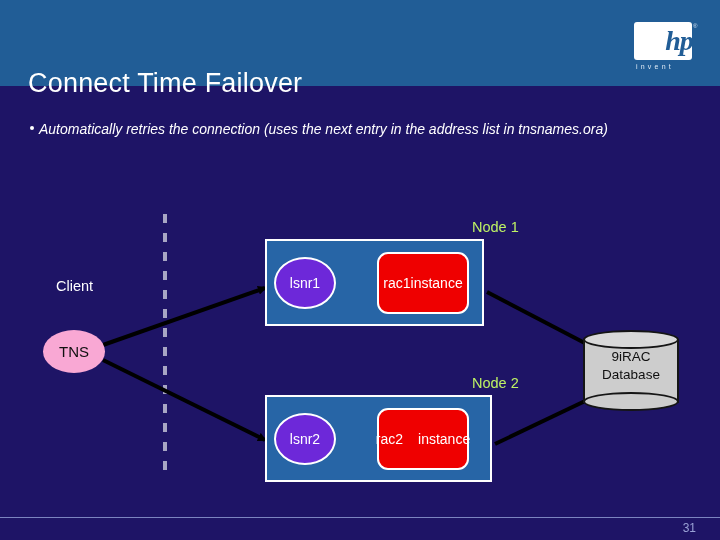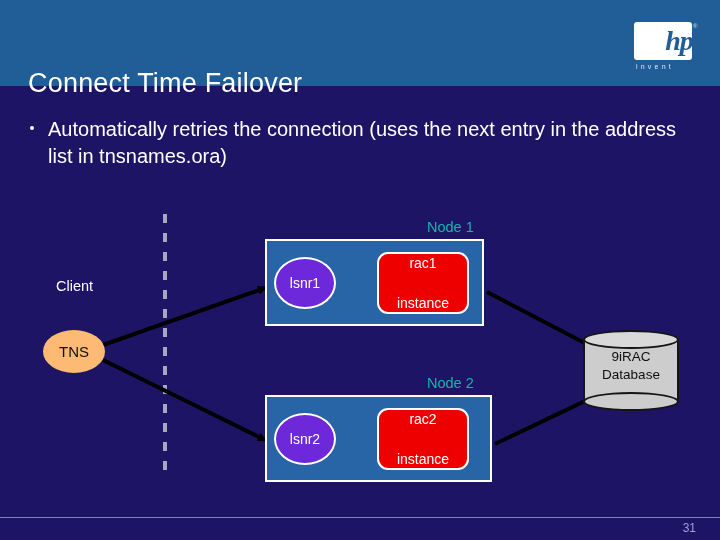--- a/index.html
+++ b/index.html
@@ -90,24 +90,25 @@
   #bullet-mark {
     position: absolute;
     left: 6px;
     top: 10px;
     width: 4px;
     height: 4px;
     border-radius: 50%;
     background: #ffffff;
   }
   #bullet-text {
-    margin-left: 24px;
-    font-size: 20px;
+    margin-left: 15px;
+    font-size: 14px;
     line-height: 27px;
     color: #ffffff;
+    font-style: italic;
   }
 
   
   #diagram {
     position: absolute;
     left: 0;
     top: 0;
     width: 720px;
     height: 540px;
   }
@@ -123,22 +124,23 @@
     background: #2765a6;
     border: 2px solid #ffffff;
     box-sizing: border-box;
   }
   #node1-box { left: 265px; top: 239px; width: 219px; height: 87px; }
   #node2-box { left: 265px; top: 395px; width: 227px; height: 87px; }
 
   .node-label {
     position: absolute;
     font-size: 14.5px;
-    color: #14b8a6;
+    color: #bef264;
     white-space: nowrap;
+    margin-left: 45px;
   }
   #node1-label { left: 427px; top: 219px; }
   #node2-label { left: 427px; top: 375px; text-align: right; }
 
   .lsnr {
     position: absolute;
     width: 62px;
     height: 52px;
     border-radius: 50%;
     background: #6d28d9;
@@ -159,44 +161,44 @@
     height: 62px;
     border-radius: 11px;
     background: #ef0000;
     border: 2px solid #ffffff;
     box-sizing: border-box;
     color: #ffffff;
     font-size: 14px;
     line-height: 18px;
     text-align: center;
     display: flex;
-    flex-direction: column;
+    flex-direction: row;
     align-items: center;
-    justify-content: space-between;
+    justify-content: center;
   }
   #rac1-instance { left: 377px; top: 252px; }
   #rac2-instance { left: 377px; top: 408px; gap: 15px; }
 
   #client-label {
     position: absolute;
     left: 48px;
     top: 278px;
     font-size: 14.5px;
     color: #ffffff;
     margin-left: 8px;
   }
 
   #tns-ellipse {
     position: absolute;
     left: 43px;
     top: 330px;
     width: 62px;
     height: 43px;
     border-radius: 50%;
-    background: #fdba74;
+    background: #f9a8d4;
     color: #101010;
     font-size: 15px;
     display: flex;
     align-items: center;
     justify-content: center;
   }
 
   
   #database {
     position: absolute;

